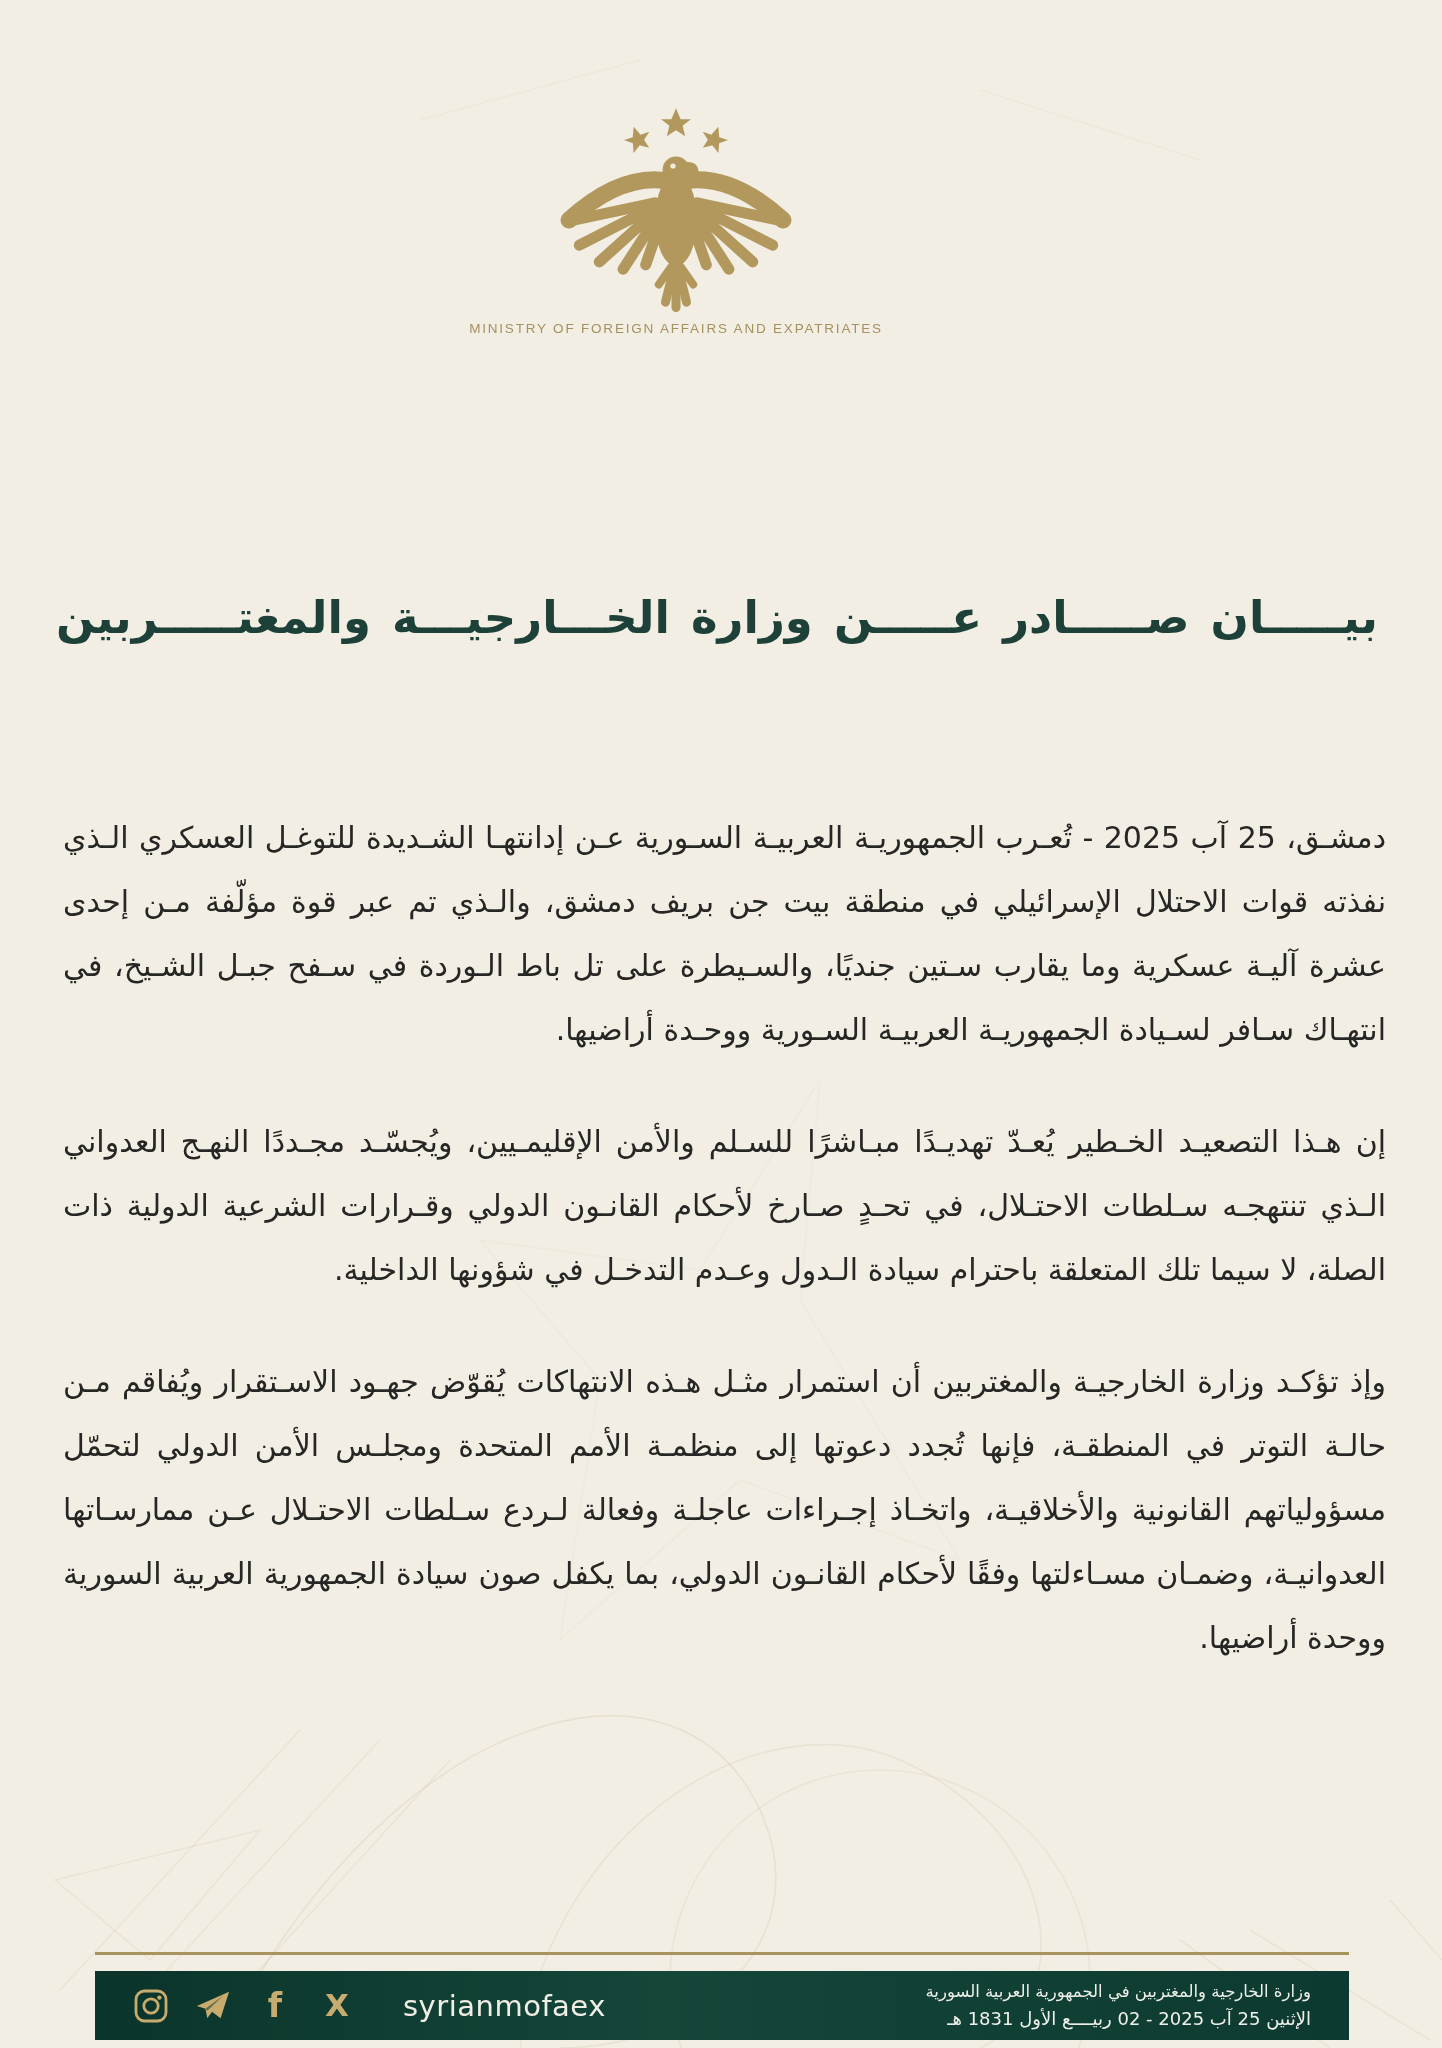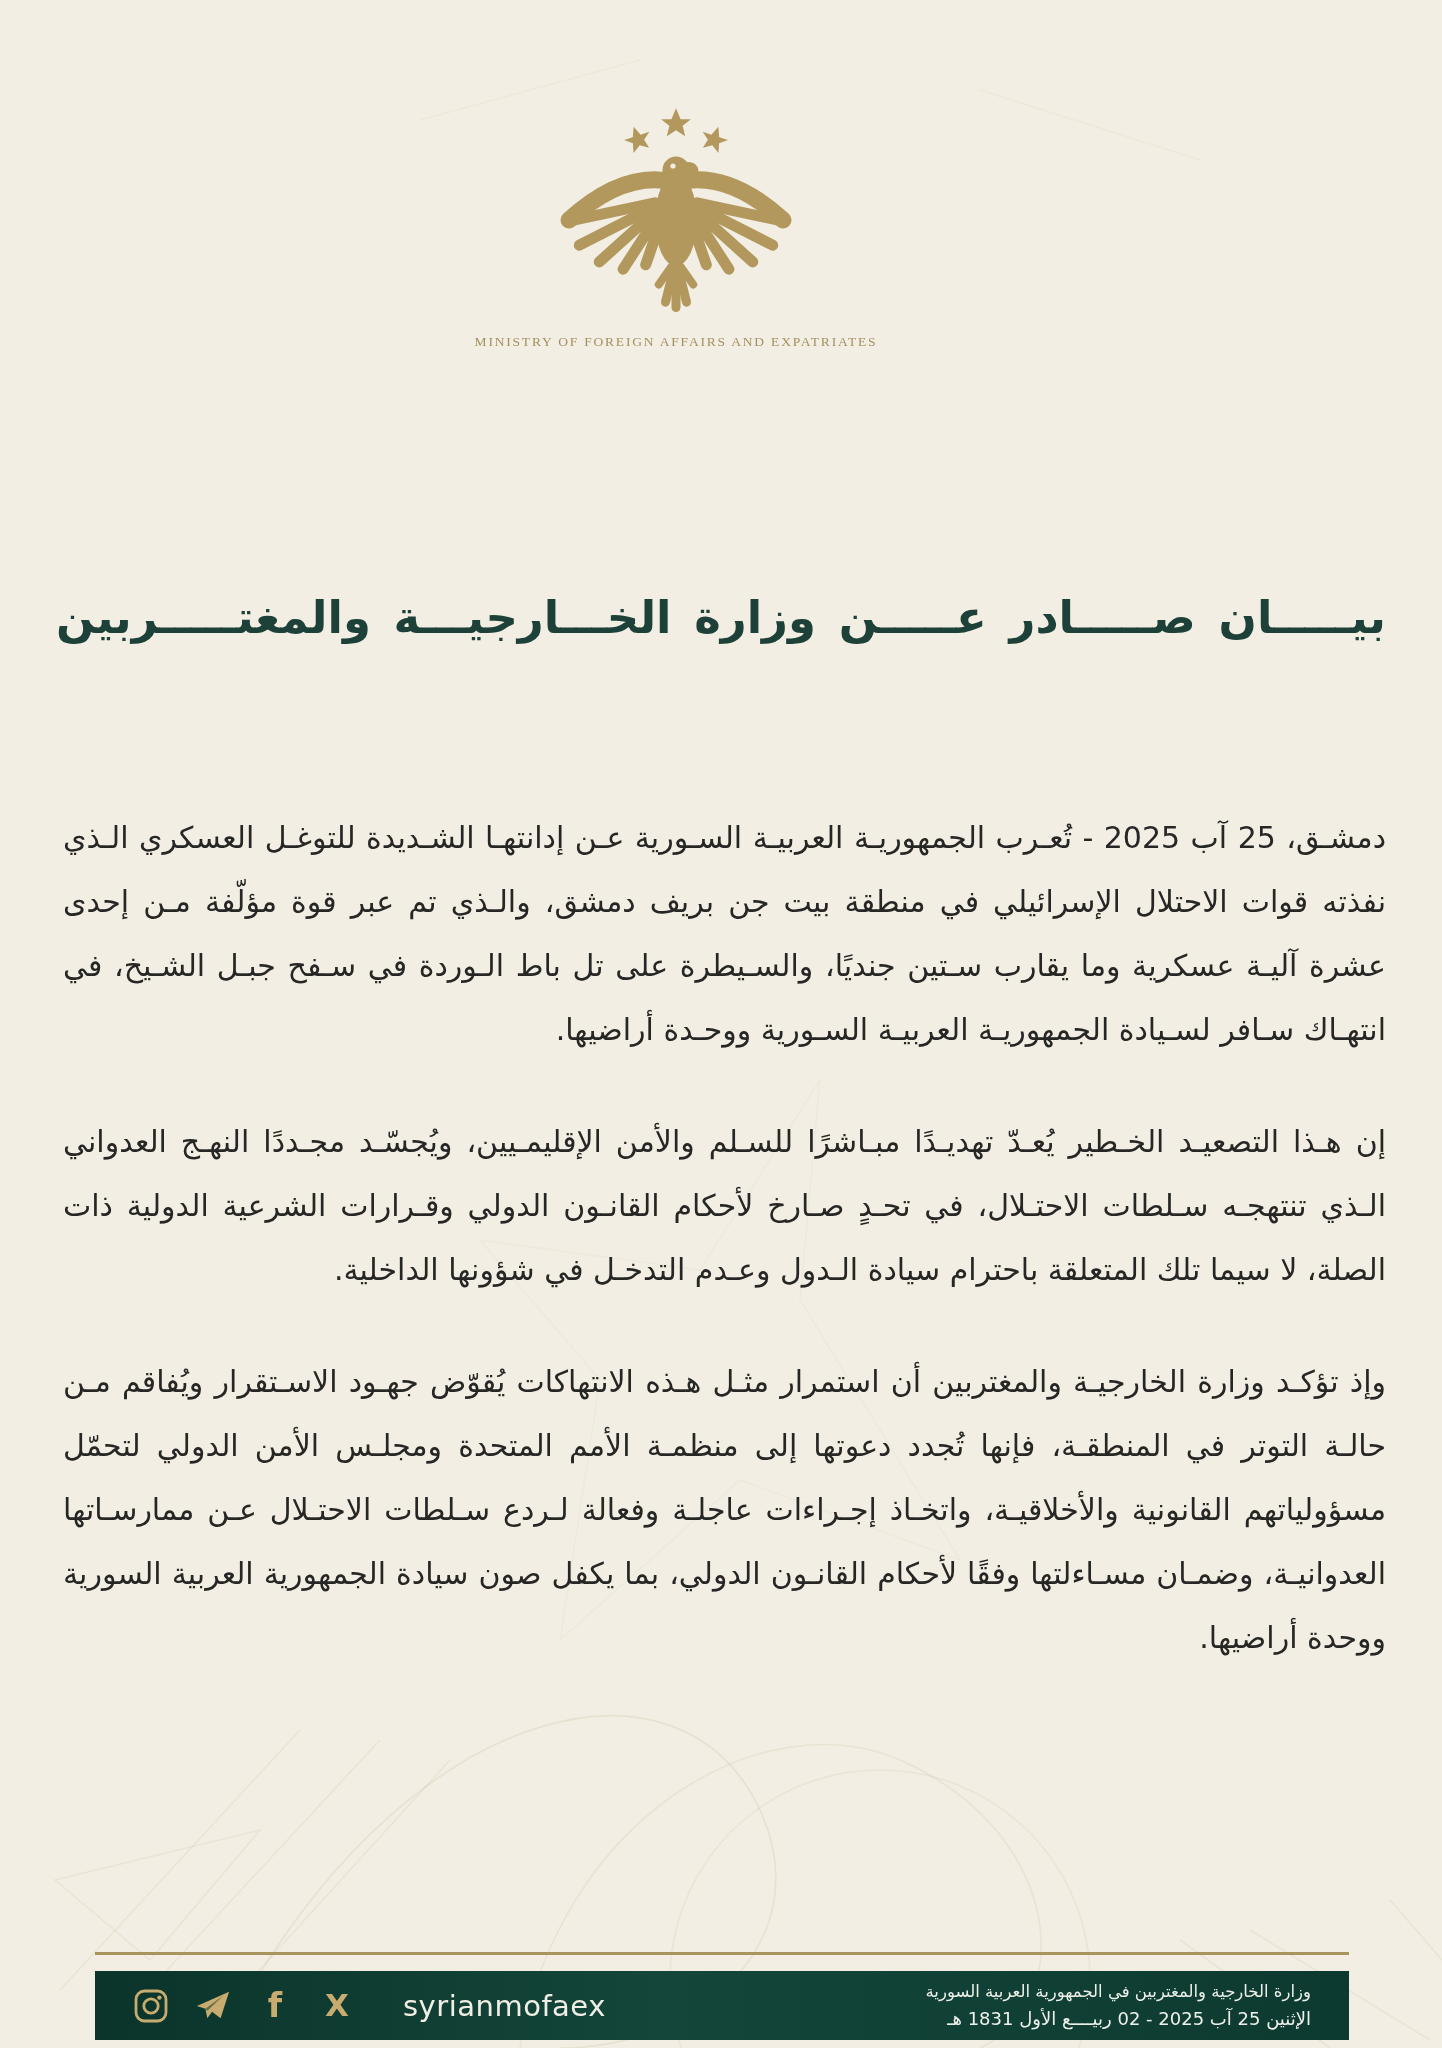--- a/index.html
+++ b/index.html
@@ -19,29 +19,29 @@
     transform:translateX(-45px);
   }
   .calligraphy{
     margin-top:6px;
     color:#b1975b;
     font-weight:bold;
     font-size:40px;
     letter-spacing:1px;
   }
   .caption{
-    margin-top:14px;
-    font-family:Liberation Serif, serif;
+    margin-top:1px;
+    font-family:Liberation Sans, sans-serif;
     font-size:13.5px;
     letter-spacing:1.8px;
     color:#a5905f;
   }
   
   .headline{
-    position:absolute;top:578px;left:56px;right:56px;z-index:1;
+    position:absolute;top:578px;left:56px;right:64px;z-index:1;
     direction:rtl;
     color:#1d4138;
     font-weight:bold;
     font-size:45px;
     line-height:80px;
   }
   .headline .hl-line{
     text-align:justify;
     text-align-last:justify;
   }

